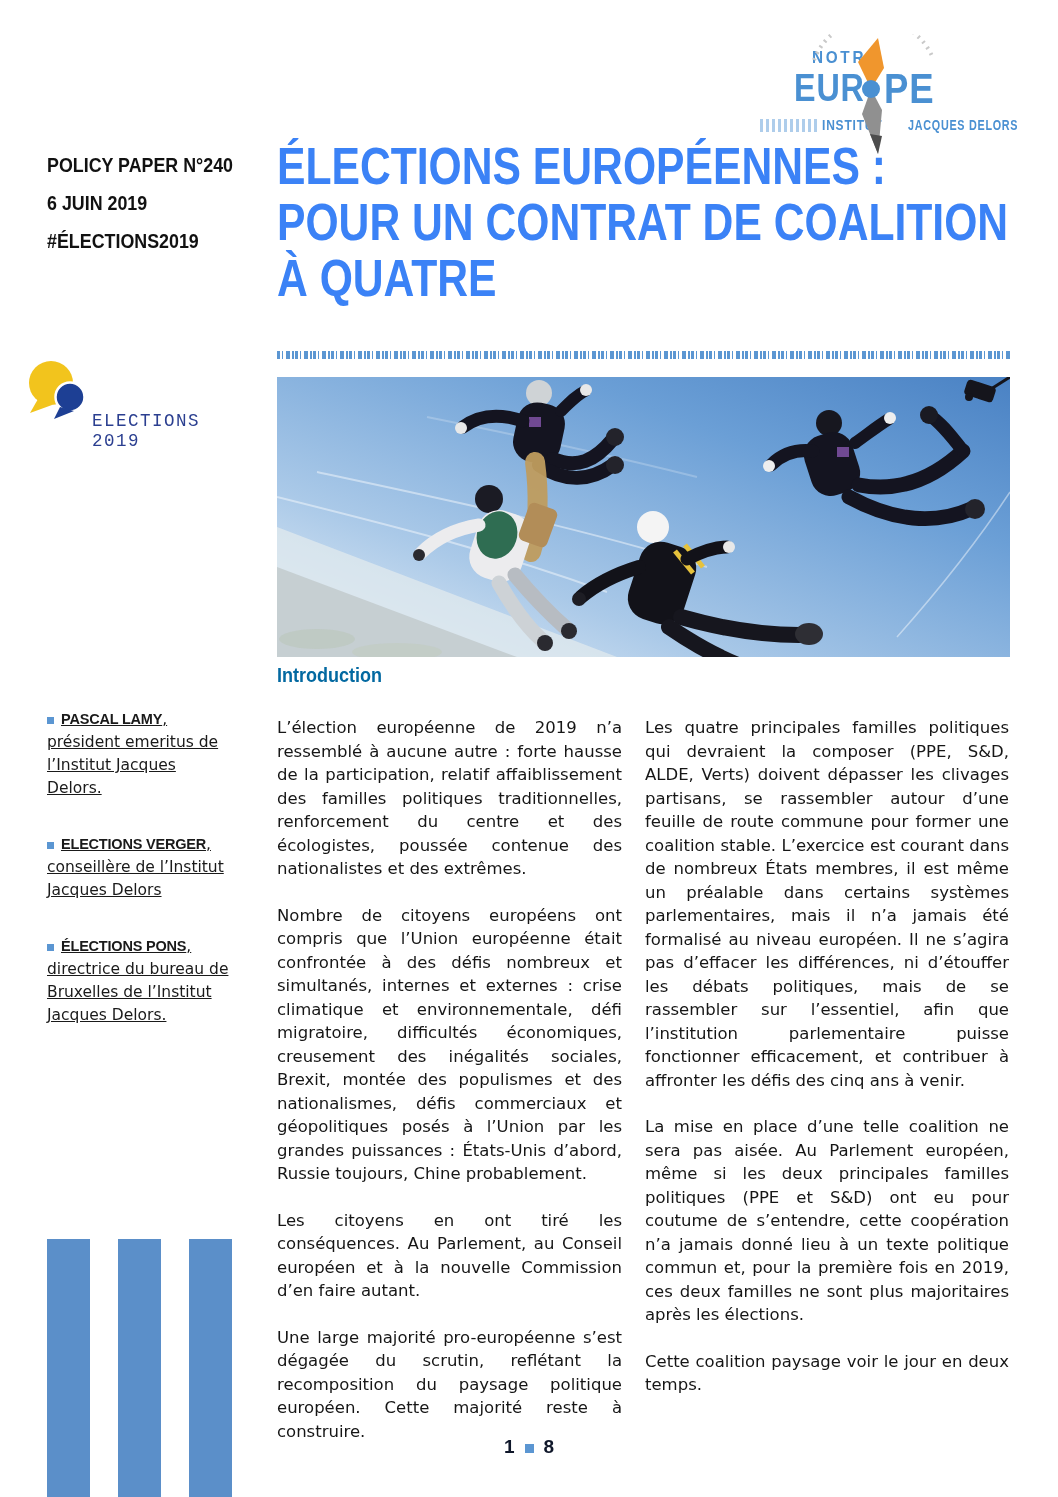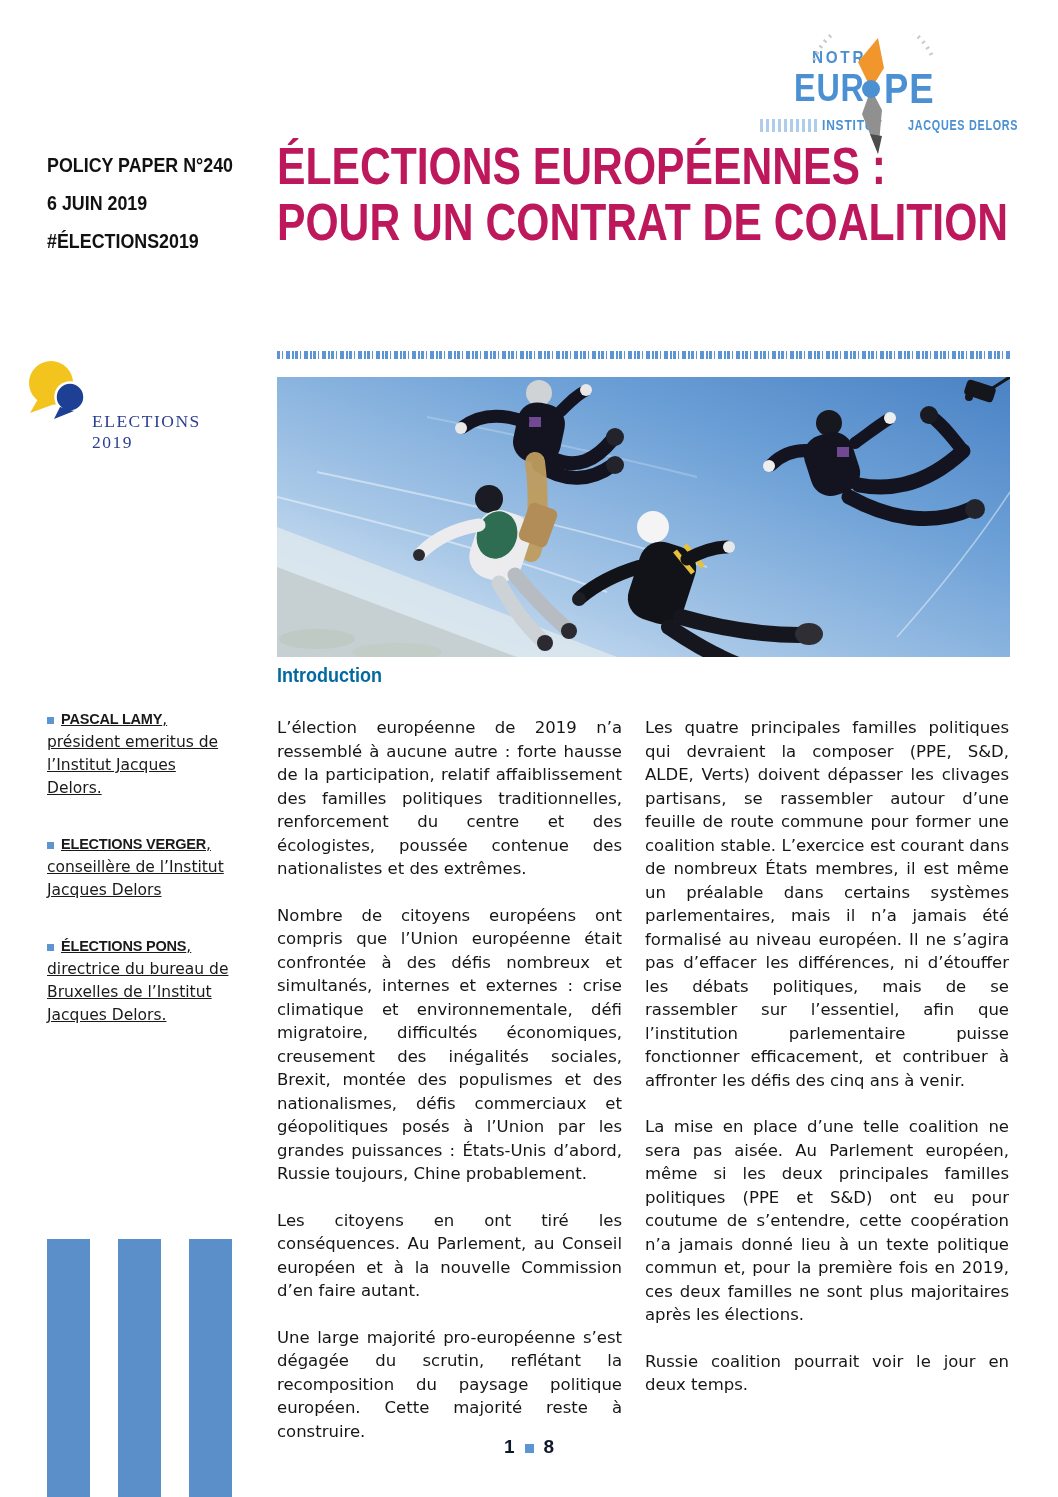--- a/index.html
+++ b/index.html
@@ -20,29 +20,29 @@
   .mast .jd{left:152px;top:82px;font-size:15px;letter-spacing:1px;}
   .hatch{left:4px;top:85px;width:58px;height:13px;
          background-image:repeating-linear-gradient(90deg,#aecdeb 0 3px,transparent 3px 6px);}
 
   
   .kicker{left:47px;top:146px;width:240px;font-family:"Liberation Sans",sans-serif;
           font-weight:bold;font-size:21px;line-height:38px;color:#111;}
 
   
   .title{left:277px;top:138px;width:760px;font-family:"Liberation Sans",sans-serif;
-         font-weight:bold;font-size:52px;line-height:56px;color:#be185d;}
+         font-weight:bold;font-size:52px;line-height:56px;color:#3b82f6;}
   .barcode{left:277px;top:351px;width:733px;height:8px;
      background-image:repeating-linear-gradient(90deg,#5b96d2 0 3px,transparent 3px 5px,
        #5b96d2 5px 6px,transparent 6px 9px,#5b96d2 9px 13px,transparent 13px 15px,
        #5b96d2 15px 17px,transparent 17px 18px);}
 
   
   .camp{left:28px;top:361px;width:210px;height:85px;}
-  .camp .lbl{position:absolute;left:64px;top:50px;font-family:Liberation Serif, serif;
+  .camp .lbl{position:absolute;left:64px;top:50px;font-family:Liberation Mono, monospace;
              font-size:17.5px;letter-spacing:1.5px;color:#2b3f90;}
 
   
   .photo{left:277px;top:377px;width:733px;height:280px;}
   .photo svg{display:block;width:100%;height:100%;}
 
   
   .intro-h{left:277px;top:664px;font-family:"Liberation Sans",sans-serif;font-weight:bold;
            font-size:20px;color:#0369a1;}
   .col{top:708px;}
@@ -88,20 +88,21 @@
 
   <div class="abs kicker">
     <div><span class="cx cx85">POLICY PAPER N°240</span></div>
     <div><span class="cx cx85">6 JUIN 2019</span></div>
     <div><span class="cx cx85">#ÉLECTIONS2019</span></div>
   </div>
 
   <div class="abs title">
     <div><span class="cx cx82">ÉLECTIONS EUROPÉENNES :</span></div>
     <div><span class="cx cx82">POUR UN CONTRAT DE COALITION</span></div>
+    <div><span class="cx cx82">À QUATRE</span></div>
   </div>
   <div class="abs barcode"></div>
 
   <div class="abs camp">
     <svg width="210" height="85" viewBox="0 0 210 85">
       <circle cx="23" cy="22" r="22" fill="#f2c41d"></circle>
       <path d="M10,38 L2,52 L24,44 Z" fill="#f2c41d"></path>
       <circle cx="42" cy="36" r="14.5" fill="#1d3f94" stroke="#ffffff" stroke-width="2.5"></circle>
       <path d="M32,46 L26,58 L46,50 Z" fill="#1d3f94"></path>
     </svg>
@@ -216,21 +217,21 @@
   <div class="abs col col1">
     <p>L’élection européenne de 2019 n’a ressemblé à aucune autre : forte hausse de la participation, relatif affaiblissement des familles politiques traditionnelles, renforcement du centre et des écologistes, poussée contenue des nationalistes et des extrêmes.</p>
     <p>Nombre de citoyens européens ont compris que l’Union européenne était confrontée à des défis nombreux et simultanés, internes et externes : crise climatique et environnementale, défi migratoire, difficultés économiques, creusement des inégalités sociales, Brexit, montée des populismes et des nationalismes, défis commerciaux et géopolitiques posés à l’Union par les grandes puissances : États-Unis d’abord, Russie toujours, Chine probablement.</p>
     <p>Les citoyens en ont tiré les conséquences. Au Parlement, au Conseil européen et à la nouvelle Commission d’en faire autant.</p>
     <p>Une large majorité pro-européenne s’est dégagée du scrutin, reflétant la recomposition du paysage politique européen. Cette majorité reste à construire.</p>
   </div>
 
   <div class="abs col col2">
     <p>Les quatre principales familles politiques qui devraient la composer (PPE, S&amp;D, ALDE, Verts) doivent dépasser les clivages partisans, se rassembler autour d’une feuille de route commune pour former une coalition stable. L’exercice est courant dans de nombreux États membres, il est même un préalable dans certains systèmes parlementaires, mais il n’a jamais été formalisé au niveau européen. Il ne s’agira pas d’effacer les différences, ni d’étouffer les débats politiques, mais de se rassembler sur l’essentiel, afin que l’institution parlementaire puisse fonctionner efficacement, et contribuer à affronter les défis des cinq ans à venir.</p>
     <p>La mise en place d’une telle coalition ne sera pas aisée. Au Parlement européen, même si les deux principales familles politiques (PPE et S&amp;D) ont eu pour coutume de s’entendre, cette coopération n’a jamais donné lieu à un texte politique commun et, pour la première fois en 2019, ces deux familles ne sont plus majoritaires après les élections.</p>
-    <p>Russie coalition pourrait voir le jour en deux temps.</p>
+    <p>Cette coalition paysage voir le jour en deux temps.</p>
   </div>
 
   <div class="bar b1"></div>
   <div class="bar b2"></div>
   <div class="bar b3"></div>
 
   <div class="abs footer">
     <span>1</span><span class="sq"></span><span>8</span>
   </div>
 

